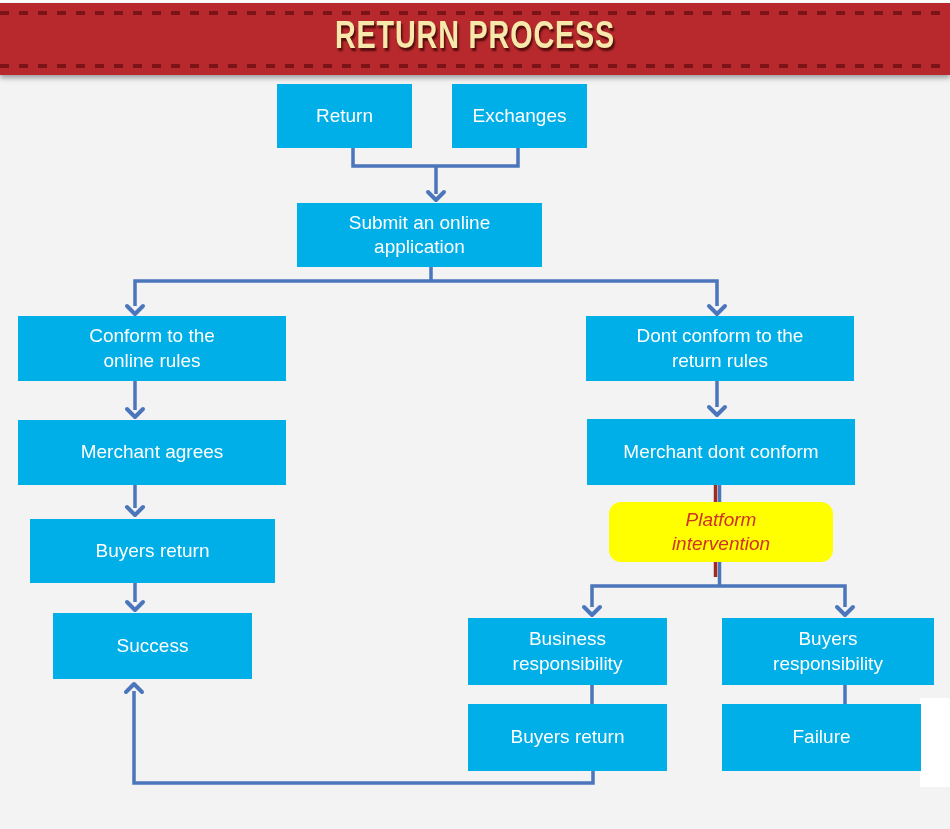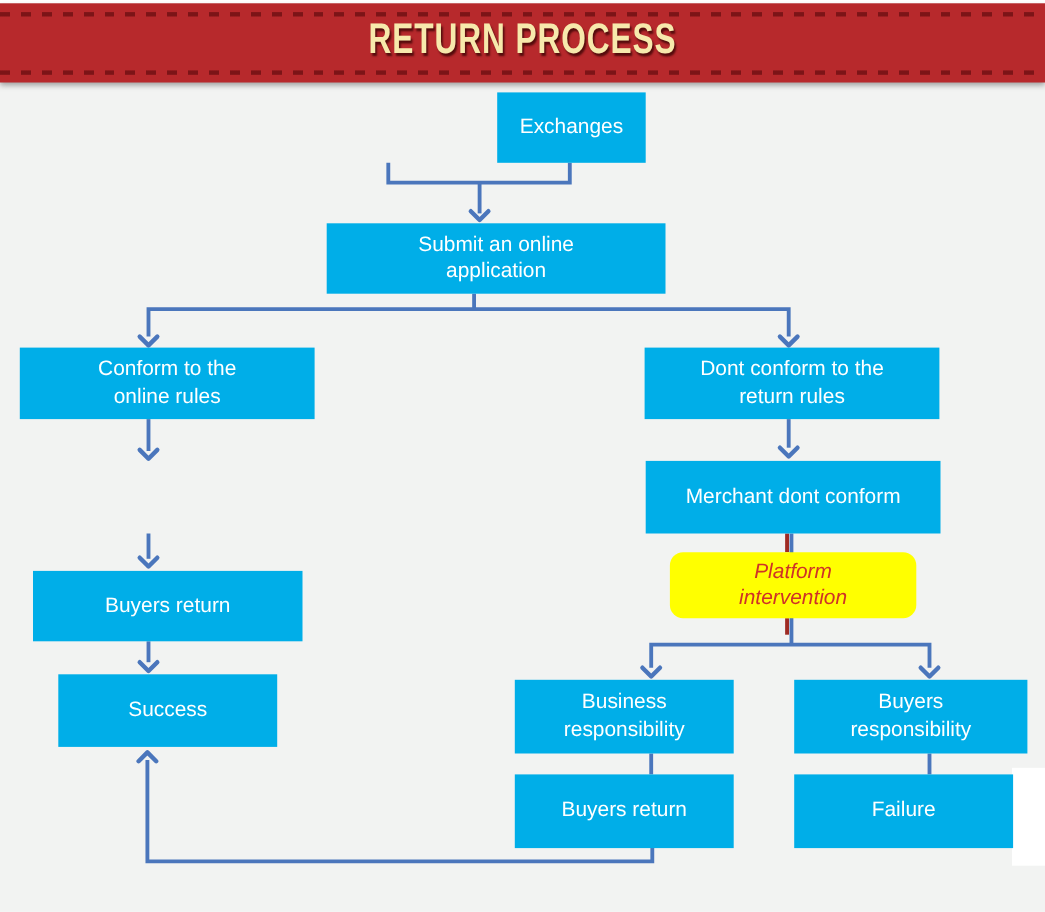--- a/index.html
+++ b/index.html
@@ -88,27 +88,29 @@
     <path class="wire" d="M592 607 L592 586 L845 586 L845 607"></path>
     <path class="wire head" d="M584 607 L592 615 L600 607"></path>
     <path class="wire head" d="M837 607 L845 615 L853 607"></path>
     <path class="wire" d="M592 685 L592 704"></path>
     <path class="wire" d="M845 685 L845 704"></path>
 
     <path class="wire" d="M593 771 L593 783 L134 783 L134 691"></path>
     <path class="wire head" d="M126 692 L134 684 L142 692"></path>
   </svg>
 
+  <div class="node" style="left:277px;top:84px;width:135px;height:64px">Return</div>
   <div class="node" style="left:452px;top:84px;width:135px;height:64px">Exchanges</div>
-  <div class="node" style="left:297px;top:203px;width:308px;height:64px">Submit an online
+  <div class="node" style="left:297px;top:203px;width:245px;height:64px">Submit an online
 application</div>
   <div class="node" style="left:18px;top:316px;width:268px;height:65px">Conform to the
 online rules</div>
   <div class="node" style="left:586px;top:316px;width:268px;height:65px">Dont conform to the
 return rules</div>
+  <div class="node" style="left:18px;top:420px;width:268px;height:65px">Merchant agrees</div>
   <div class="node" style="left:587px;top:419px;width:268px;height:66px">Merchant dont conform</div>
   <div class="node" style="left:30px;top:519px;width:245px;height:64px">Buyers return</div>
   <div class="node highlight" style="left:609px;top:502px;width:224px;height:60px">Platform
 intervention</div>
   <div class="node" style="left:53px;top:613px;width:199px;height:66px">Success</div>
   <div class="node" style="left:468px;top:618px;width:199px;height:67px">Business
 responsibility</div>
   <div class="node" style="left:722px;top:618px;width:212px;height:67px">Buyers
 responsibility</div>
   <div class="node" style="left:468px;top:704px;width:199px;height:67px">Buyers return</div>

